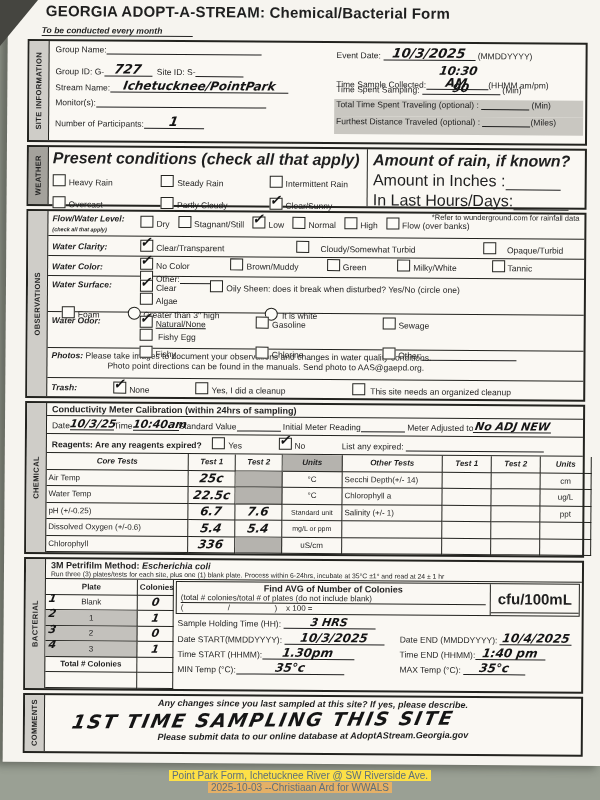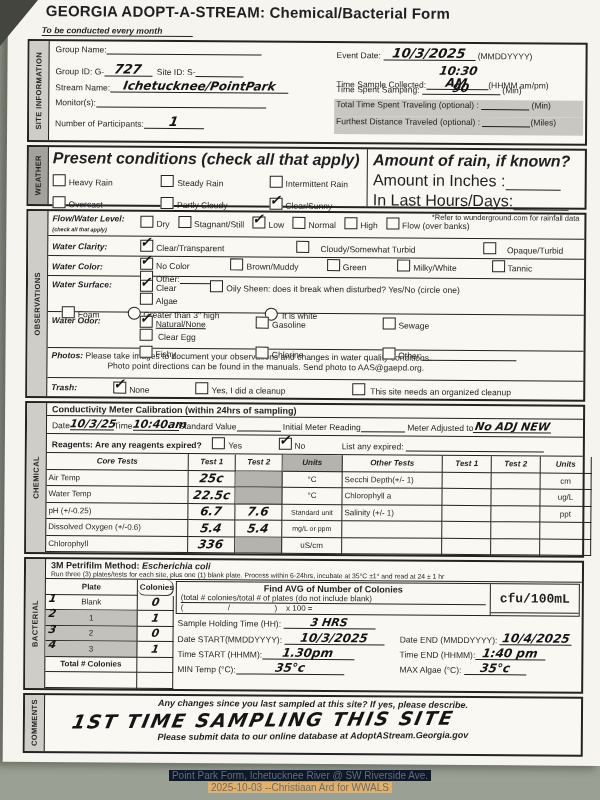--- a/index.html
+++ b/index.html
@@ -81,22 +81,22 @@
   .pt .hcell{font-weight:bold;}
   .pt .grayc{background:#c3c1bc;}
   .pnum{position:absolute;left:3px;top:-2px;font-size:12px;}
   .pt .hw{font-size:11px;}
   .ba-right{flex:1;padding:0 2px;min-width:0;}
   .avg{display:grid;grid-template-columns:1fr 88px;border:1.2px solid #23231f;margin:1px 0 2px;}
   .avg-main{padding:1px 4px;border-right:1.2px solid #23231f;}
   .avg-title{font-weight:bold;font-size:9px;text-align:center;}
   .avg-sub{font-size:8px;}
   .avg-form{font-size:8px;border-top:1px solid #23231f;white-space:pre;}
-  .cfu{font-weight:bold;font-size:13px;display:flex;align-items:center;justify-content:center;
-       border-bottom:1.2px solid #23231f;height:28px;font-family:Liberation Mono, monospace;}
+  .cfu{font-weight:bold;font-size:15px;display:flex;align-items:center;justify-content:center;
+       border-bottom:1.2px solid #23231f;height:28px;}
   .ba-samp{display:flex;font-size:8.5px;}
   .ba-col-l{width:55%;}
   .ba-col-r{width:45%;padding-top:14px;}
   .ba-samp .row{padding:0 0 1px 2px;height:14px;white-space:nowrap;}
   .hw11{font-size:11px;}
   .hw12{font-size:12px;}
   .hw13{font-size:13px;}
   
   .cm-prompt{font-weight:bold;font-style:italic;font-size:9px;text-align:center;padding-top:2px;}
   .cm-hw{font-size:19px;letter-spacing:2px;margin:2px 0 0 28px;transform:skewX(-12deg) rotate(-1deg);}
@@ -240,21 +240,21 @@
           </div>
         </div>
       </div>
       <div class="ob-row" style="height:31px;">
         <div class="ob-lab lbl-bi" style="padding-top:1px;">Water Odor:</div>
         <div class="ob-body">
           <div class="ob-line">
             <span class="opt" style="width:108px;text-decoration:underline;"><span class="cb checked"></span><span>Natural/None</span></span>
             <span class="opt" style="width:118px;"><span class="cb"></span><span>Gasoline</span></span>
             <span class="opt" style="width:182px;"><span class="cb"></span><span>Sewage</span></span>
-            <span class="opt"><span class="cb"></span> <span>Clear Egg</span></span>
+            <span class="opt"><span class="cb"></span> <span>Fishy Egg</span></span>
           </div>
           <div class="ob-line" style="margin-top:4px;">
             <span class="opt" style="width:108px;"><span class="cb"></span><span>Fishy</span></span>
             <span class="opt" style="width:118px;"><span class="cb"></span><span>Chlorine</span></span>
             <span class="opt"><span class="cb"></span><span>Other:</span><span class="ln" style="width:95px;"></span></span>
           </div>
         </div>
       </div>
       <div class="ob-row" style="height:25px;display:block;">
         <div><span class="lbl-bi">Photos:</span> <span>Please take images to document your observations and changes in water quality conditions.</span></div>
@@ -331,21 +331,21 @@
                 </div>
           <div class="grayc"></div>
           <div class="ctr">uS/cm</div>
         </div>
         <div class="tbl other">
           <div class="hcell">Other Tests</div>
           <div class="hcell">Test 1</div>
           <div class="hcell">Test 2</div>
           <div class="hcell">Units</div>
 
-          <div>Secchi Depth(+/- 1)</div>
+          <div>Secchi Depth(+/- 14)</div>
                 <div></div>
                 <div></div>
                 <div class="ctr">cm</div>
           <div>Chlorophyll a</div>
                 <div></div>
                 <div></div>
                 <div class="ctr">ug/L</div>
           <div>Salinity (+/- 1)</div>
                 <div></div>
                 <div></div>
@@ -366,21 +366,21 @@
   <div class="sec">
     <div class="sec-label">
             <span>BACTERIAL</span>
           </div>
     <div class="sec-content">
       <div class="ba-title"><span class="lbl-b">3M Petrifilm Method:</span> <span class="lbl-b" style="font-style:italic;">Escherichia coli</span></div>
       <div class="ba-note">Run three (3) plates/tests for each site, plus one (1) blank plate. Process within 6-24hrs, incubate at 35°C ±1° and read at 24 ± 1 hr</div>
       <div class="ba-main">
         <div class="pt">
           <div class="hcell">Plate</div>
-          <div class="hcell" style="justify-content:flex-start;padding-left:2px;border-radius:7px;">Colonies</div>
+          <div class="hcell" style="justify-content:flex-start;padding-left:2px;">Colonies</div>
 
           <div>
                   <span class="hw pnum">1</span>
                   <span>Blank</span>
                 </div>
           <div>
                   <span class="hw">0</span>
                 </div>
 
           <div class="grayc">
@@ -428,21 +428,21 @@
           <div class="ba-samp">
             <div class="ba-col-l">
               <div class="row"><span>Sample Holding Time (HH):</span> <span class="fill" style="width:92px;"><span class="hw hw11">3 HRS</span></span></div>
               <div class="row"><span>Date START(MMDDYYYY):</span> <span class="fill" style="width:100px;"><span class="hw hw12">10/3/2025</span></span></div>
               <div class="row"><span>Time START (HHMM):</span><span class="fill" style="width:92px;"><span class="hw hw12">1.30pm</span></span></div>
               <div class="row"><span>MIN Temp (°C):</span><span class="fill" style="width:108px;"><span class="hw hw12">35°c</span></span></div>
             </div>
             <div class="ba-col-r">
               <div class="row"><span>Date END (MMDDYYYY):</span> <span class="fill" style="width:72px;"><span class="hw hw12">10/4/2025</span></span></div>
               <div class="row"><span>Time END (HHMM):</span><span class="fill" style="width:70px;"><span class="hw hw12">1:40 pm</span></span></div>
-              <div class="row"><span>MAX Algae (°C):</span> <span class="fill" style="width:62px;"><span class="hw hw12">35°c</span></span></div>
+              <div class="row"><span>MAX Temp (°C):</span> <span class="fill" style="width:62px;"><span class="hw hw12">35°c</span></span></div>
             </div>
           </div>
         </div>
       </div>
     </div>
   </div>
 
   <div class="sec" style="height:56px;">
     <div class="sec-label">
             <span>COMMENTS</span>
@@ -452,15 +452,15 @@
       <div class="hw cm-hw">1ST TIME SAMPLING THIS SITE</div>
       <div class="cm-note">Please submit data to our online database at AdoptAStream.Georgia.gov</div>
     </div>
   </div>
 
   </div>
 </div>
 </div>
 
 <div class="caption">
-  <div><span style="background: #0f172a; color: rgb(94, 111, 122);">Point Park Form, Ichetucknee River @ SW Riverside Ave.</span></div>
+  <div><span style="background: #fde047; color: rgb(94, 111, 122);">Point Park Form, Ichetucknee River @ SW Riverside Ave.</span></div>
   <div><span style="background: rgb(228, 176, 103); color: rgb(94, 111, 122);">2025-10-03 --Christiaan Ard for WWALS</span></div>
 </div>
 
 </body></html>

